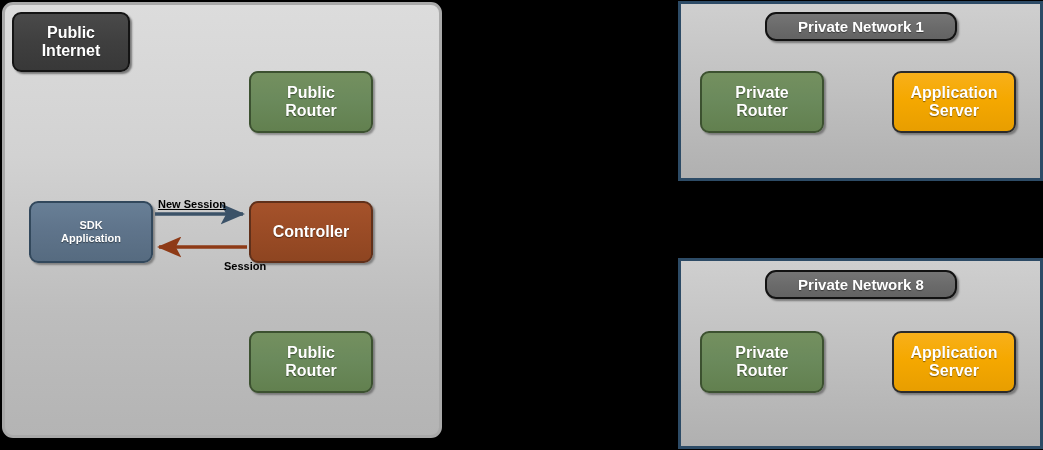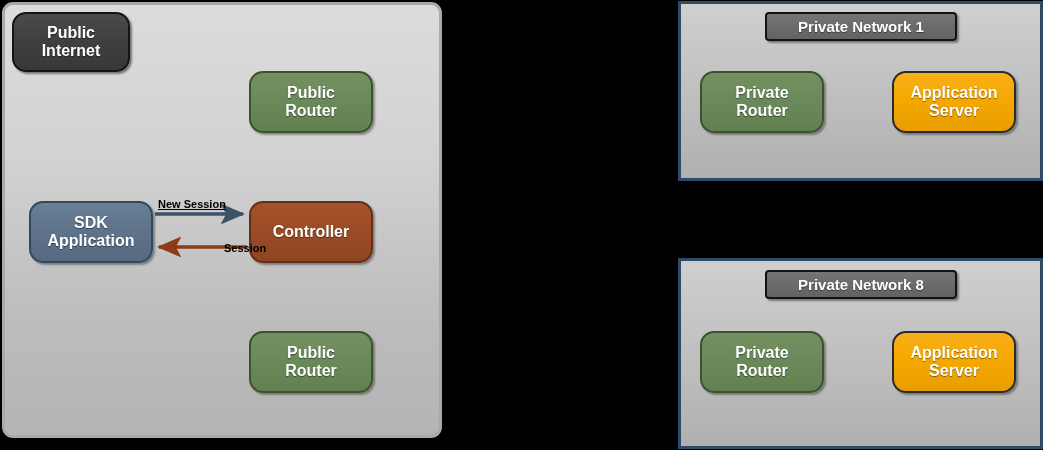--- a/index.html
+++ b/index.html
@@ -16,21 +16,21 @@
   }
 
   
   .node {
     position: absolute;
     display: flex;
     align-items: center;
     justify-content: center;
     text-align: center;
     box-sizing: border-box;
-    border-radius: 14px;
+    border-radius: 9px;
     font-weight: bold;
     color: #ffffff;
     line-height: 1.15;
     text-shadow: 0 1px 1px rgba(0,0,0,0.45);
     white-space: pre-line;
   }
 
   
   #public-panel {
     position: absolute;
@@ -57,21 +57,21 @@
 
   
   .dark-node {
     background: linear-gradient(to bottom, #4a4a4a 0%, #3f3f3f 50%, #383838 100%);
     border: 2px solid #141414;
     box-shadow: 2px 2px 2px rgba(0,0,0,0.45);
   }
   .label-node {
     background: linear-gradient(to bottom, #757575 0%, #6b6b6b 50%, #636363 100%);
     border: 2px solid #121212;
-    border-radius: 4px;
+    border-radius: 11px;
     box-shadow: 2px 2px 2px rgba(0,0,0,0.4);
   }
   .green-node {
     background: linear-gradient(to bottom, #74905f 0%, #6b8a5c 45%, #62804f 100%);
     border: 2px solid #3c5130;
     box-shadow: 2px 2px 2px rgba(0,0,0,0.35);
   }
   .blue-node {
     background: linear-gradient(to bottom, #687f96 0%, #5f748b 45%, #566b80 100%);
     border: 2px solid #32485c;
@@ -85,21 +85,21 @@
   .orange-node {
     background: linear-gradient(to bottom, #f8b01a 0%, #f5a800 45%, #e89e00 100%);
     border: 2px solid #2b2b2b;
     box-shadow: 2px 2px 2px rgba(0,0,0,0.35);
   }
 
   
   #node-public-internet { left: 12px;  top: 12px;  width: 118px; height: 60px; font-size: 16px; }
   #node-public-router-1 { left: 249px; top: 71px;  width: 124px; height: 62px; font-size: 16px; }
   #node-public-router-2 { left: 249px; top: 331px; width: 124px; height: 62px; font-size: 16px; }
-  #node-sdk-application { left: 29px;  top: 201px; width: 124px; height: 62px; font-size: 16px; }
+  #node-sdk-application { left: 29px;  top: 201px; width: 124px; height: 62px; font-size: 11px; }
   #node-controller      { left: 249px; top: 201px; width: 124px; height: 62px; font-size: 16px; }
 
   #label-private-network-1 { left: 765px; top: 12px;  width: 192px; height: 29px; font-size: 15px; }
   #label-private-network-2 { left: 765px; top: 270px; width: 192px; height: 29px; font-size: 15px; }
 
   #node-private-router-1 { left: 700px; top: 71px;  width: 124px; height: 62px; font-size: 16px; }
   #node-app-server-1     { left: 892px; top: 71px;  width: 124px; height: 62px; font-size: 16px; }
   #node-private-router-2 { left: 700px; top: 331px; width: 124px; height: 62px; font-size: 16px; }
   #node-app-server-2     { left: 892px; top: 331px; width: 124px; height: 62px; font-size: 16px; }
 
@@ -113,21 +113,21 @@
     pointer-events: none;
   }
   .edge-label {
     position: absolute;
     font-size: 11px;
     font-weight: bold;
     color: #000000;
     white-space: nowrap;
   }
   #edge-label-new-session { left: 158px; top: 198px; text-decoration: underline; }
-  #edge-label-session     { left: 180px; top: 242px; padding-left: 44px; }
+  #edge-label-session     { left: 180px; top: 260px; padding-left: 44px; }
 </style>
 </head>
 <body>
 
 <div id="public-panel"></div>
 
 <div class="node dark-node" id="node-public-internet">Public
 Internet</div>
 
 <div class="node green-node" id="node-public-router-1">Public

